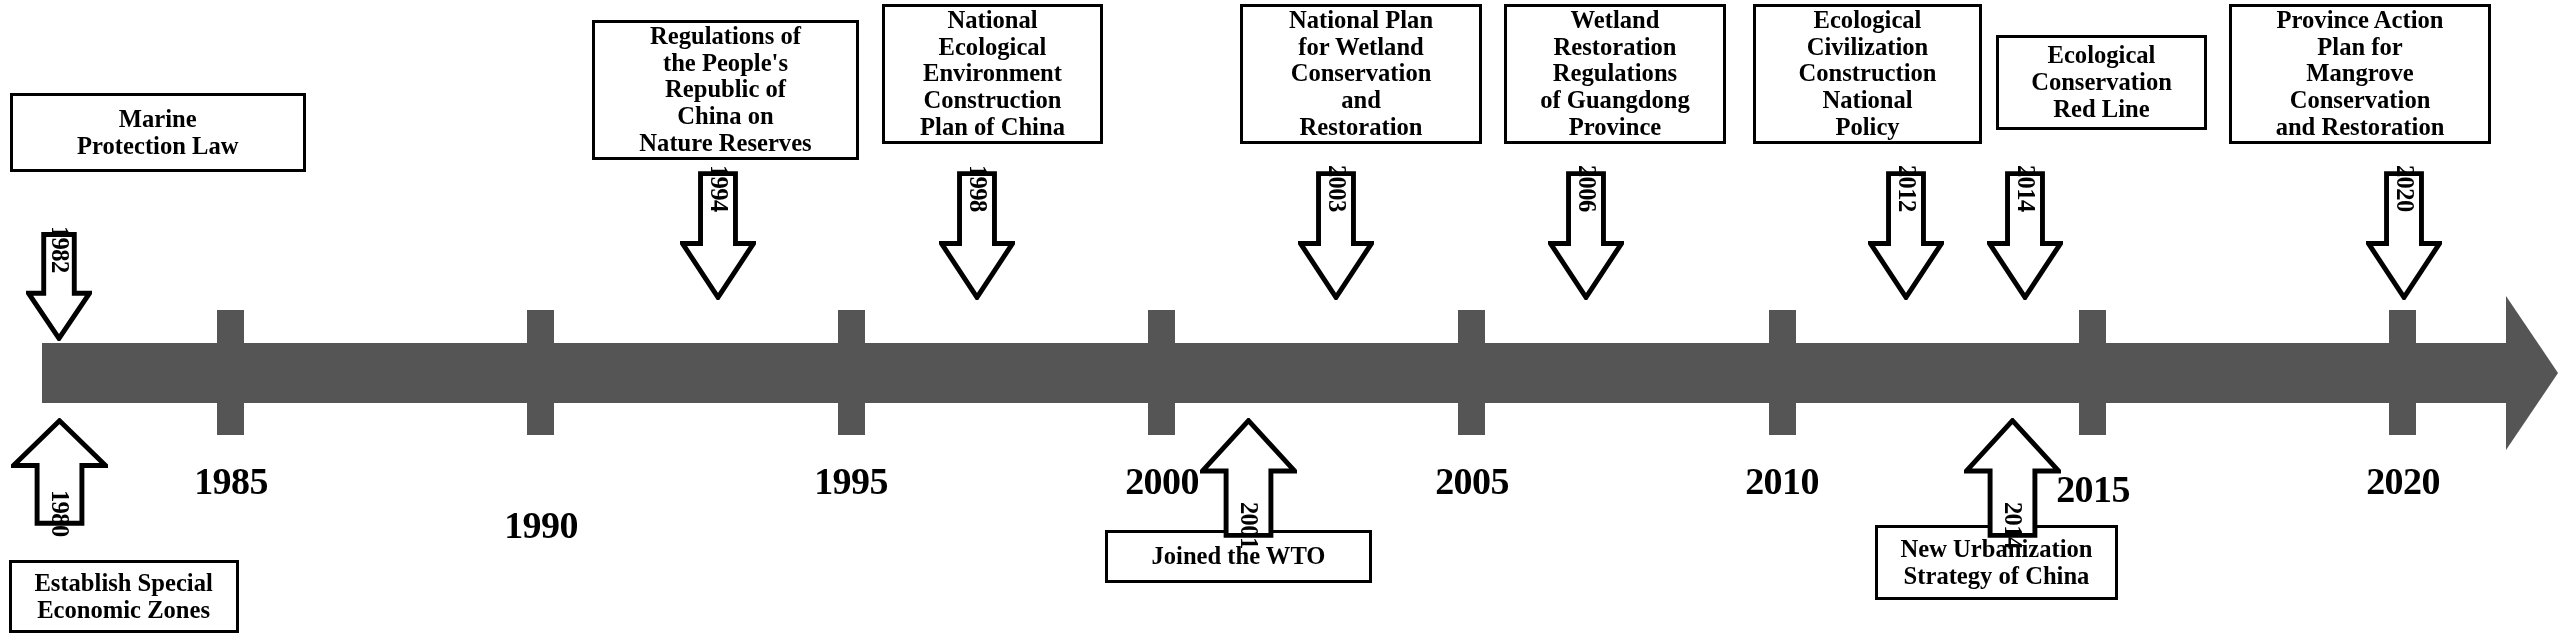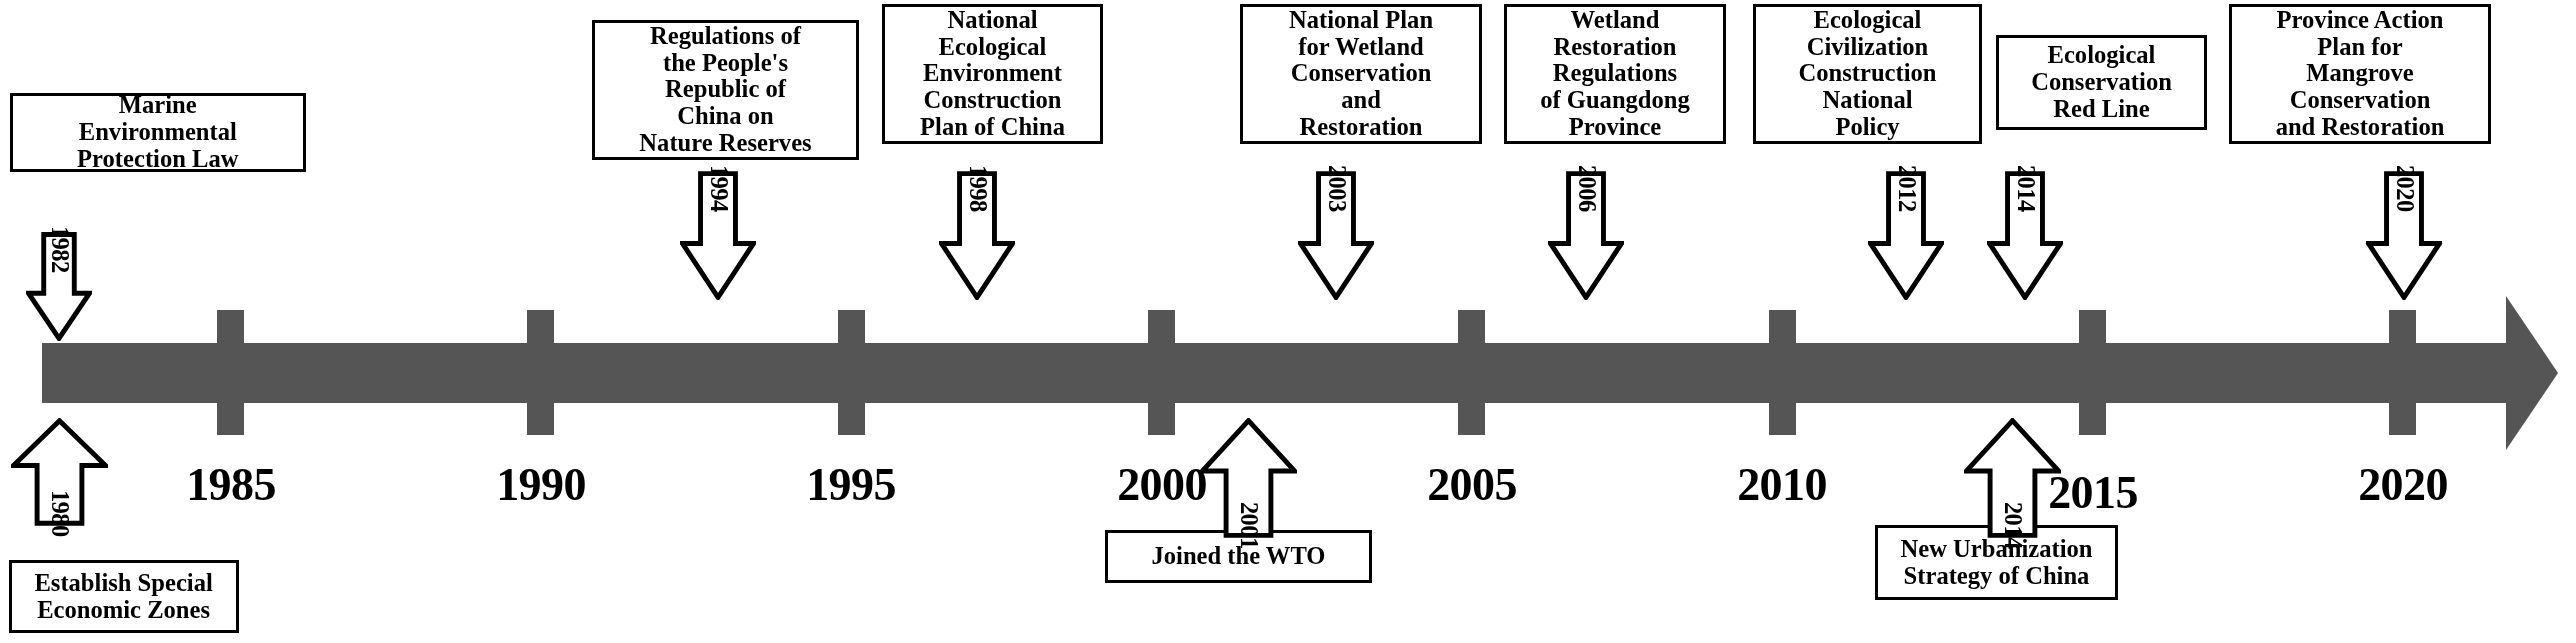--- a/index.html
+++ b/index.html
@@ -28,21 +28,21 @@
     border-left:52px solid var(--barcolor,#555555);
   }
   .tick{
     position:absolute;
     top:310px;height:125px;width:27px;
     background:var(--barcolor,#555555);
   }
   .yearlabel{
     position:absolute;
     top:462px;
-    font-size:46px;
+    font-size:38px;
     font-weight:bold;
     line-height:1;
     text-align:center;
     width:160px;
     color:#000;
     letter-spacing:-0.6px;
   }
 
   
   .box{
@@ -98,39 +98,38 @@
 
 <div id="stage">
 
   <div class="tl-bar"></div>
   <div class="tl-head"></div>
 
   <div id="ticks-layer">
       <div class="tick" style="left: 217px;"></div>
       <div class="yearlabel" style="left: 151px;">1985</div>
       <div class="tick" style="left: 527px;"></div>
-      <div class="yearlabel" style="left: 461px;">1990</div>
+      <div class="yearlabel" style="left: 461px; margin-top: 44px;">1990</div>
       <div class="tick" style="left: 838px;"></div>
       <div class="yearlabel" style="left: 771px;">1995</div>
       <div class="tick" style="left: 1148px;"></div>
       <div class="yearlabel" style="left: 1082px;">2000</div>
       <div class="tick" style="left: 1458px;"></div>
       <div class="yearlabel" style="left: 1392px;">2005</div>
       <div class="tick" style="left: 1769px;"></div>
       <div class="yearlabel" style="left: 1702px;">2010</div>
       <div class="tick" style="left: 2079px;"></div>
       <div class="yearlabel" style="left: 2013px; margin-top: 8px;">2015</div>
       <div class="tick" style="left: 2389px;"></div>
       <div class="yearlabel" style="left: 2323px;">2020</div>
     </div>
 
   <div id="above-layer">
       <div class="box" style="left: 9.8px; top: 93px; width: 296px; height: 79px;">
         <span class="ln">Marine</span>
-        <span class="ln">Environmental</span>
         <span class="ln">Protection Law</span>
       </div>
       <div class="arrow down" style="left: 26px; top: 232px; width: 66px; height: 109px;">
         <svg width="66" height="109" viewBox="0 0 108 178">
           <polygon points="29.0,4.0 79.0,4.0 79.0,100.0 104.0,100.0 54.0,174.0 4.0,100.0 29.0,100.0" fill="#ffffff" stroke="#000000" stroke-width="8" stroke-linejoin="miter"></polygon>
         </svg>
         <div class="yeartxt">
           <span>1982</span>
         </div>
       </div>

